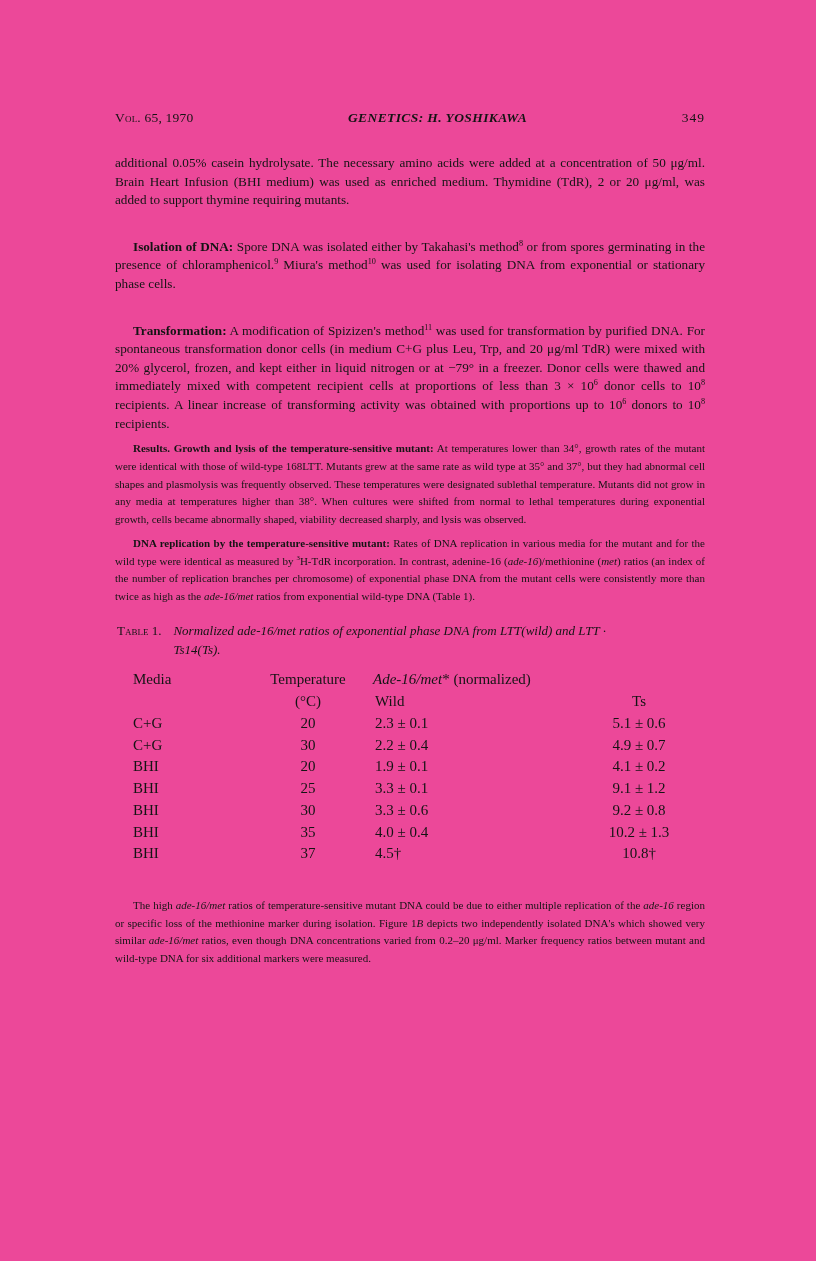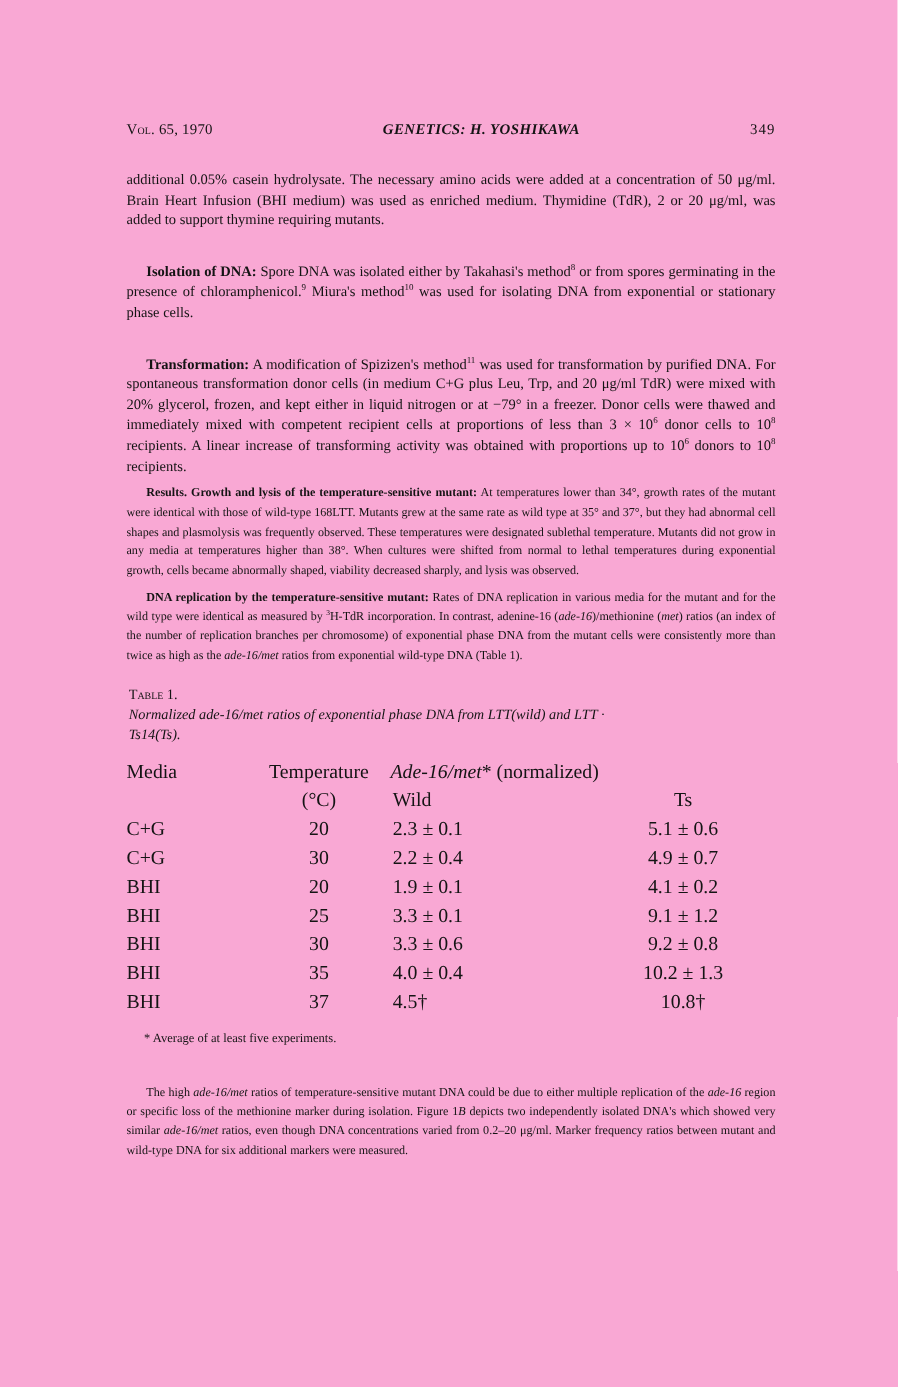--- a/index.html
+++ b/index.html
@@ -7,21 +7,21 @@
   body {
     width:816px; height:1261px;
     font-family:"Liberation Serif","DejaVu Serif",serif;
     color:#141414;
     -webkit-font-smoothing:antialiased;
   }
   .page {
     position:relative;
     width:816px; height:1261px;
     padding:110px 111px 40px 115px;
-    background:#f9a8d4;
+    background:#ec4899;
     overflow:hidden;
   }
   
   .header {
     display:flex; justify-content:space-between; align-items:baseline;
     font-size:13.5px;
     margin-bottom:26px;
   }
   .h-left { font-variant:small-caps; letter-spacing:0.2px; }
   .h-center { font-style:italic; font-weight:bold; letter-spacing:0.4px; }
@@ -35,30 +35,29 @@
   .b { font-weight:bold; }
   .i { font-style:italic; }
   sup { font-size:0.62em; vertical-align:super; line-height:0; }
 
   
   .table-block { margin-top:16px; margin-bottom:26px; }
   .caption {
     display:flex;
     font-size:13px; line-height:1.45;
     margin:0 0 10px 2px;
-    flex-direction:column;
   }
   .cap-label { font-variant:small-caps; flex:0 0 auto; margin-right:12px; white-space:nowrap; }
   .cap-text { font-style:italic; max-width:478px; }
 
   table {
     border-collapse:collapse;
-    margin-left:0;
+    margin-left:18px;
     width:560px;
-    font-size:18px;
+    font-size:15px;
     line-height:1.45;
   }
   th { font-weight:normal; vertical-align:bottom; }
   th, td { padding:0; }
   .th-media, .td-media { width:110px; text-align:left; }
   .th-temp,  .td-temp  { width:130px; text-align:center; }
   .th-group { text-align:left; }
   .th-wild, .td-wild { width:210px; text-align:left; padding-left:2px; }
   .th-ts,   .td-ts   { width:110px; text-align:center; padding-left:2px; }
 
@@ -147,19 +146,18 @@
           <tr>
             <td class="td-media">BHI</td>
             <td class="td-temp">37</td>
             <td class="td-wild">4.5†</td>
             <td class="td-ts">10.8†</td>
           </tr>
         </tbody>
     </table>
 
     <div class="footnotes">
-      <div>* Average of at least five experiments.</div>
     </div>
   </div>
 
   <p class="large indent closing"><span>The high </span><span class="i">ade-16/met</span><span> ratios of temperature-sensitive mutant DNA could be due to either multiple replication of the </span><span class="i">ade-16</span><span> region or specific loss of the methionine marker during isolation. Figure 1</span><span class="i">B</span><span> depicts two independently isolated DNA's which showed very similar </span><span class="i">ade-16/met</span><span> ratios, even though DNA concentrations varied from 0.2–20 μg/ml. Marker frequency ratios between mutant and wild-type DNA for six additional markers were measured.</span></p>
 
 </div>
 
 </body></html>

